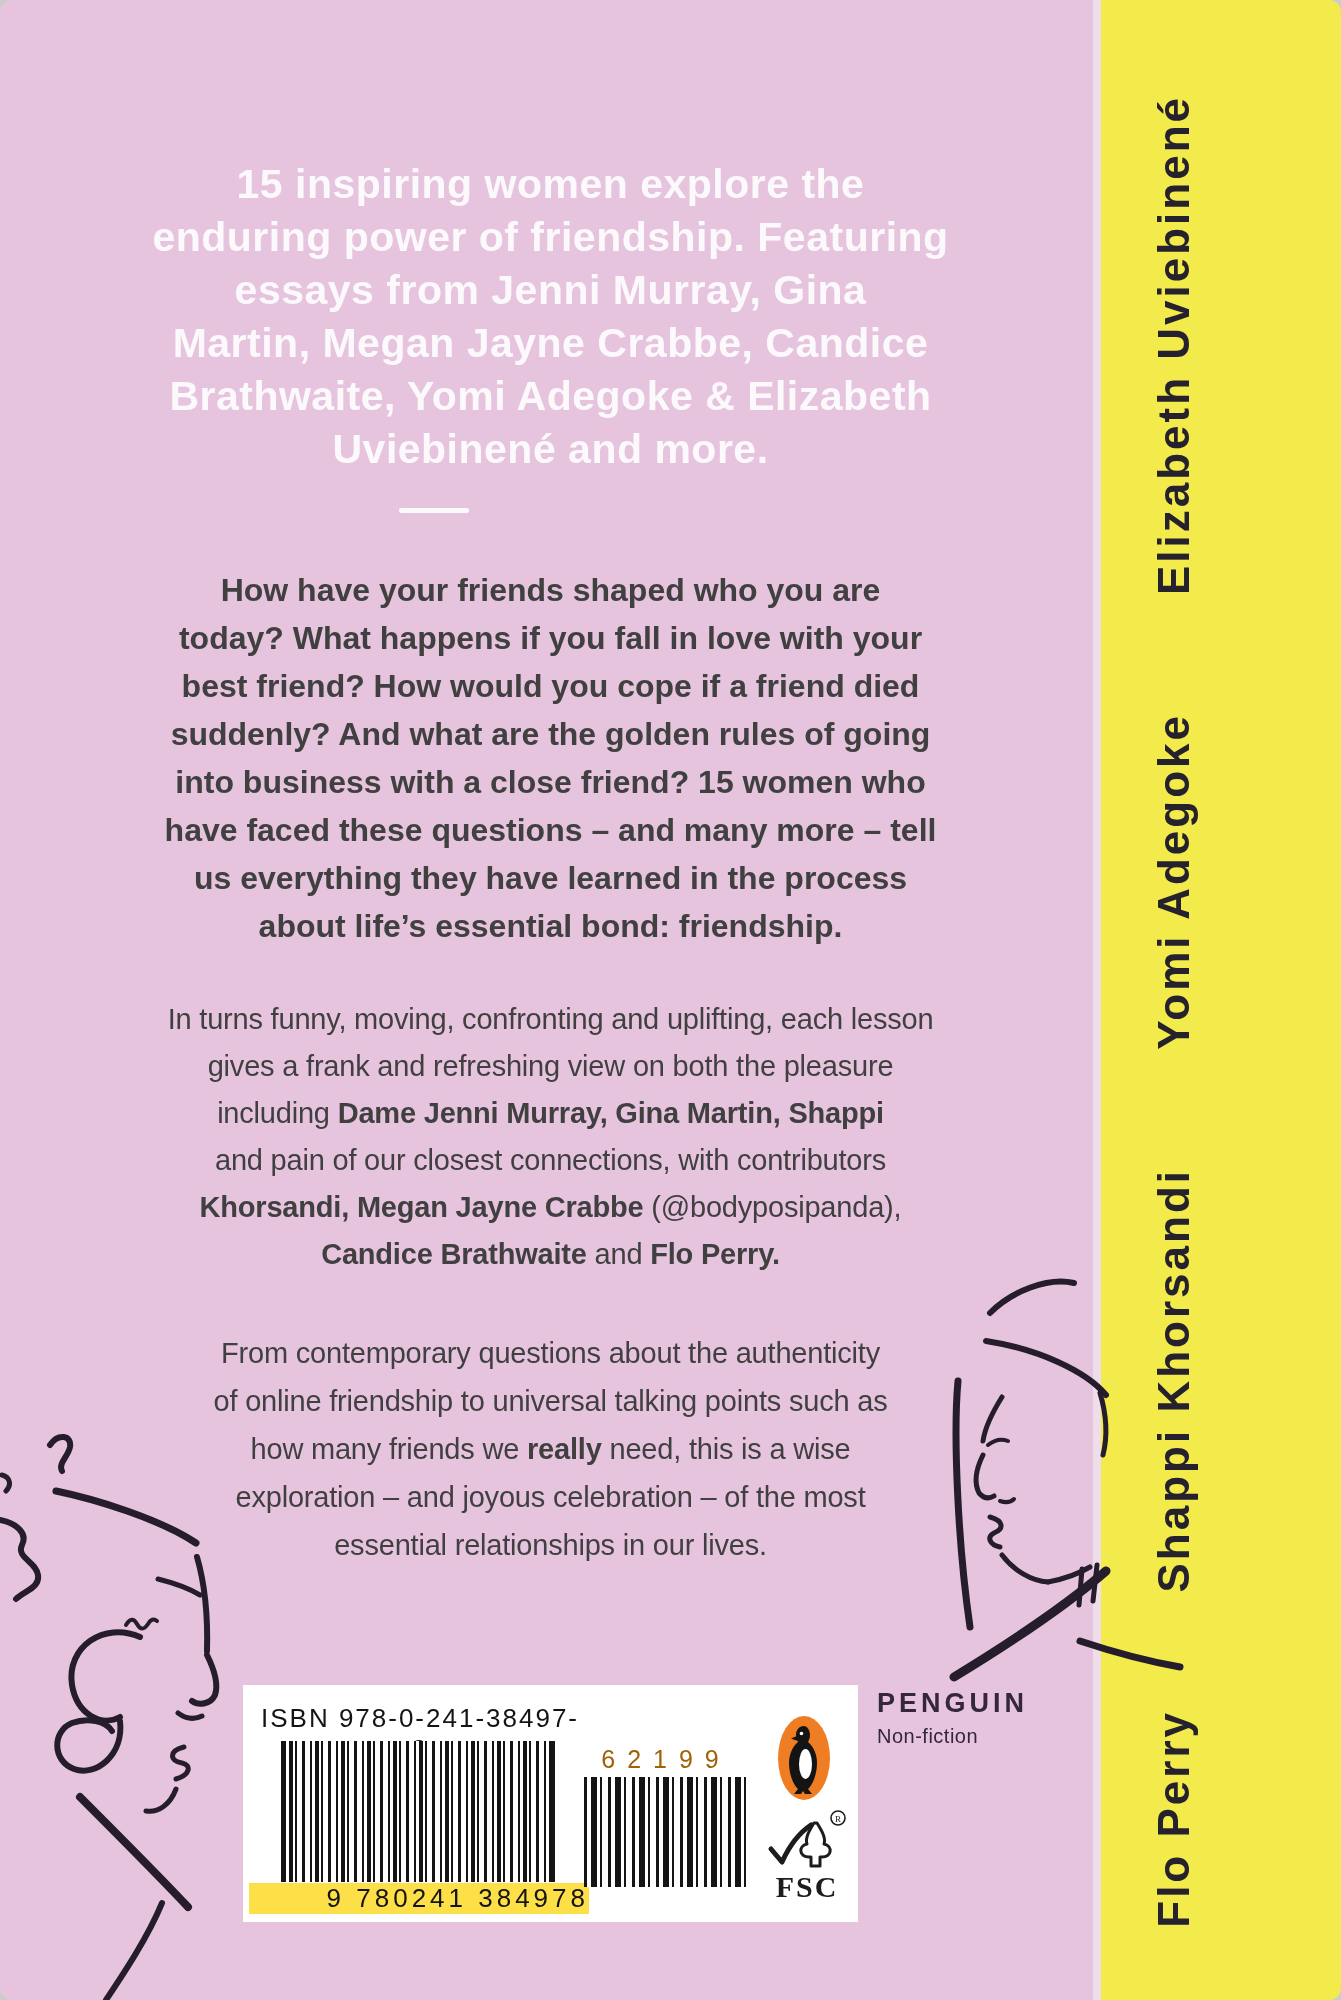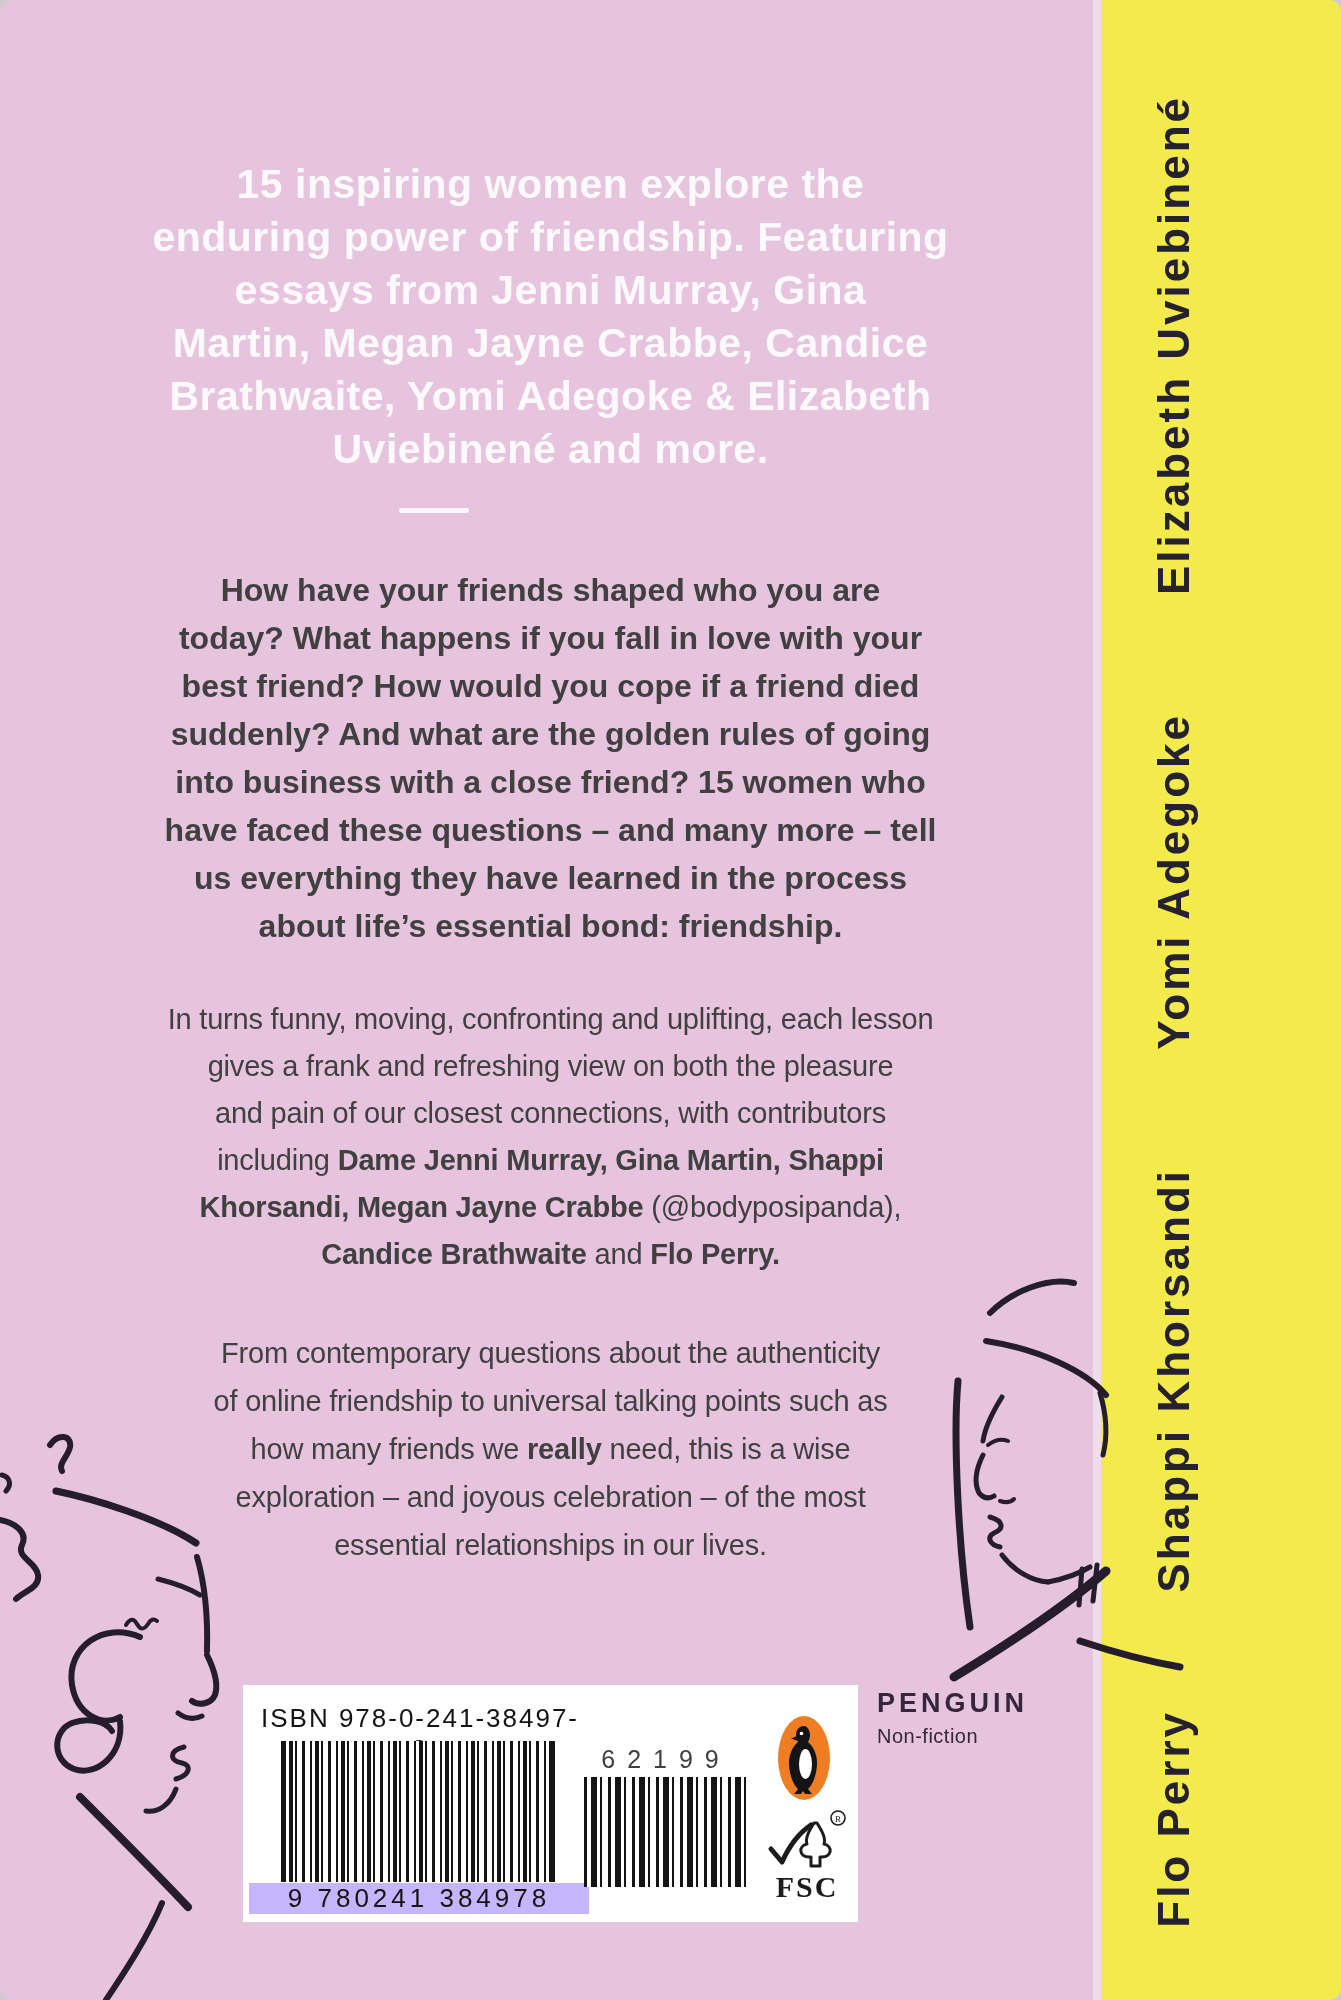--- a/index.html
+++ b/index.html
@@ -38,26 +38,26 @@
   .ean-bars{
     position:absolute;left:38px;top:56px;width:268px;height:141px;
     background:repeating-linear-gradient(90deg,
       #141414 0 2px,#ffffff 2px 5px,
       #141414 5px 9px,#ffffff 9px 11px,
       #141414 11px 13px,#ffffff 13px 18px,
       #141414 18px 21px,#ffffff 21px 26px);
     border-left:3px solid #141414;border-right:3px solid #141414;
   }
   .ean-digits{
-    position:absolute;left:6px;top:198px;width:340px;text-align:center;
-    font-size:26px;letter-spacing:4px;color:#141414;background:#c4b5fd;
+    position:absolute;left:6px;top:198px;width:340px;text-align:right;
+    font-size:26px;letter-spacing:4px;color:#141414;background:#fde047;
   }
   .addon-digits{
     position:absolute;left:335px;top:60px;width:176px;text-align:center;
-    font-size:25px;letter-spacing:12px;color:#404040;
+    font-size:25px;letter-spacing:12px;color:#a16207;
   }
   .addon-bars{
     position:absolute;left:341px;top:92px;width:164px;height:110px;
     background:repeating-linear-gradient(90deg,
       #141414 0 3px,#ffffff 3px 7px,
       #141414 7px 13px,#ffffff 13px 16px,
       #141414 16px 18px,#ffffff 18px 24px);
   }
   .penguin-logo{position:absolute;left:534px;top:30px;}
   .fsc-logo{position:absolute;left:522px;top:124px;}
@@ -105,22 +105,22 @@
     <div>suddenly? And what are the golden rules of going</div>
     <div>into business with a close friend? 15 women who</div>
     <div>have faced these questions – and many more – tell</div>
     <div>us everything they have learned in the process</div>
     <div>about life’s essential bond: friendship.</div>
   </div>
 
   <div class="para para-light">
     <div><span>In turns funny, moving, confronting and uplifting, each lesson</span></div>
     <div><span>gives a frank and refreshing view on both the pleasure</span></div>
+    <div><span>including </span><span class="b">Dame Jenni Murray, Gina Martin, Shappi</span></div>
     <div><span>and pain of our closest connections, with contributors</span></div>
-    <div><span>including </span><span class="b">Dame Jenni Murray, Gina Martin, Shappi</span></div>
     <div><span class="b">Khorsandi, Megan Jayne Crabbe</span><span> (@bodyposipanda),</span></div>
     <div><span class="b">Candice Brathwaite</span><span> and </span><span class="b">Flo Perry.</span></div>
   </div>
 
   <div class="para para-closing">
     <div><span>From contemporary questions about the authenticity</span></div>
     <div><span>of online friendship to universal talking points such as</span></div>
     <div><span>how many friends we </span><span class="b">really</span><span> need, this is a wise</span></div>
     <div><span>exploration – and joyous celebration – of the most</span></div>
     <div><span>essential relationships in our lives.</span></div>

